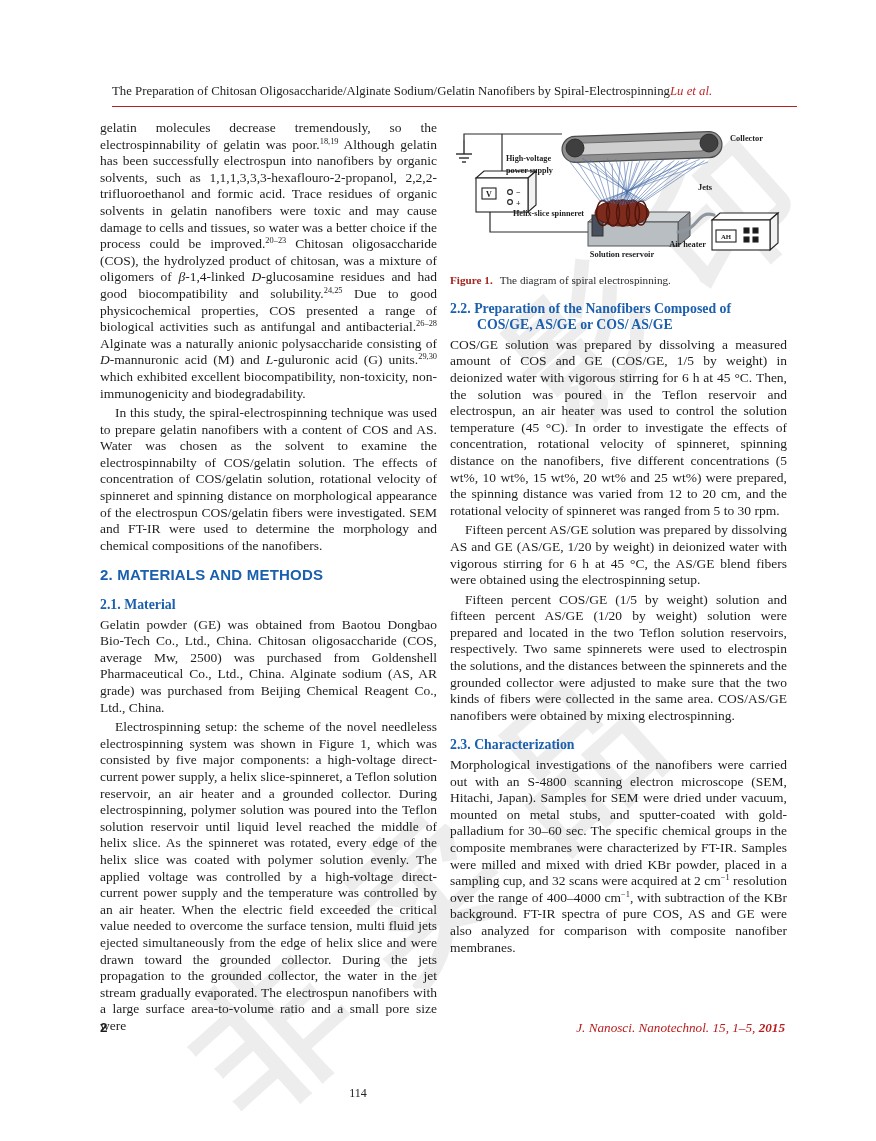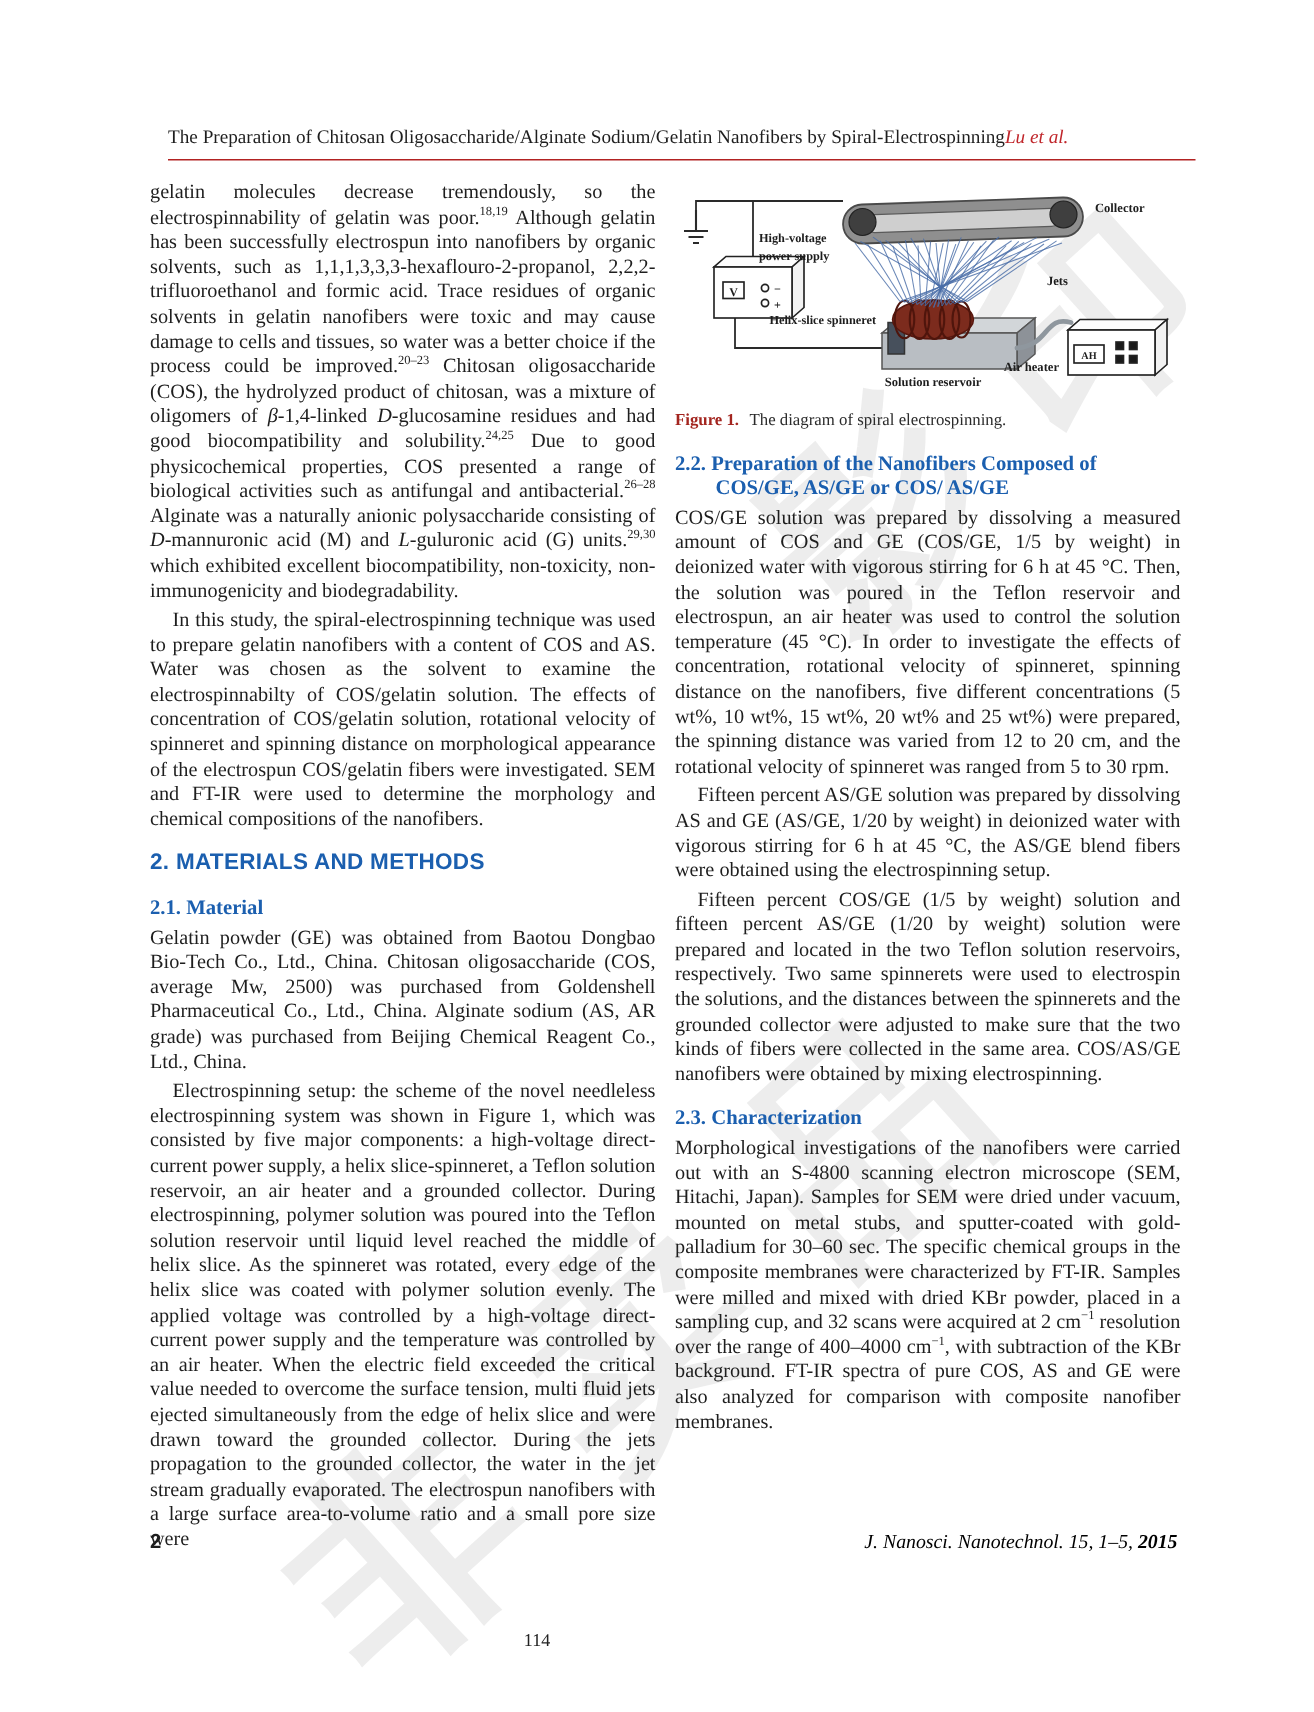--- a/index.html
+++ b/index.html
@@ -30,21 +30,21 @@
   figure{margin:0 0 14px 0;}
   .figbox{width:337px;height:148px;}
   figcaption{font-size:11.2px;line-height:14px;margin-top:4px;color:#2b2b2b;text-align:left;}
   .figlabel{font-weight:bold;color:#a3251f;margin-right:7px;}
   svg text{font-family:"Liberation Serif", serif;font-weight:bold;fill:#1d1d1d;}
   #jets-group line{stroke:#4a6ea8;stroke-width:0.7;opacity:0.82;}
   
   .footer{position:absolute;left:100px;top:1020px;width:685px;
       display:flex;justify-content:space-between;font-size:13.2px;}
   .footer .pageno{font-weight:bold;font-family:"Liberation Sans", sans-serif;font-size:13.5px;}
-  .footer .journal{font-style:italic;color:#000000;font-family:Liberation Serif, serif;}
+  .footer .journal{font-style:italic;color:#b91c1c;font-family:Liberation Serif, serif;}
   .folio{position:absolute;left:0;top:1086px;width:716px;text-align:center;font-size:12px;color:#222;}
 </style>
 </head>
 <body>
 
 <div class="page">
 
   <div class="wm wm1">非卖品</div>
   <div class="wm wm2">影印</div>
 

